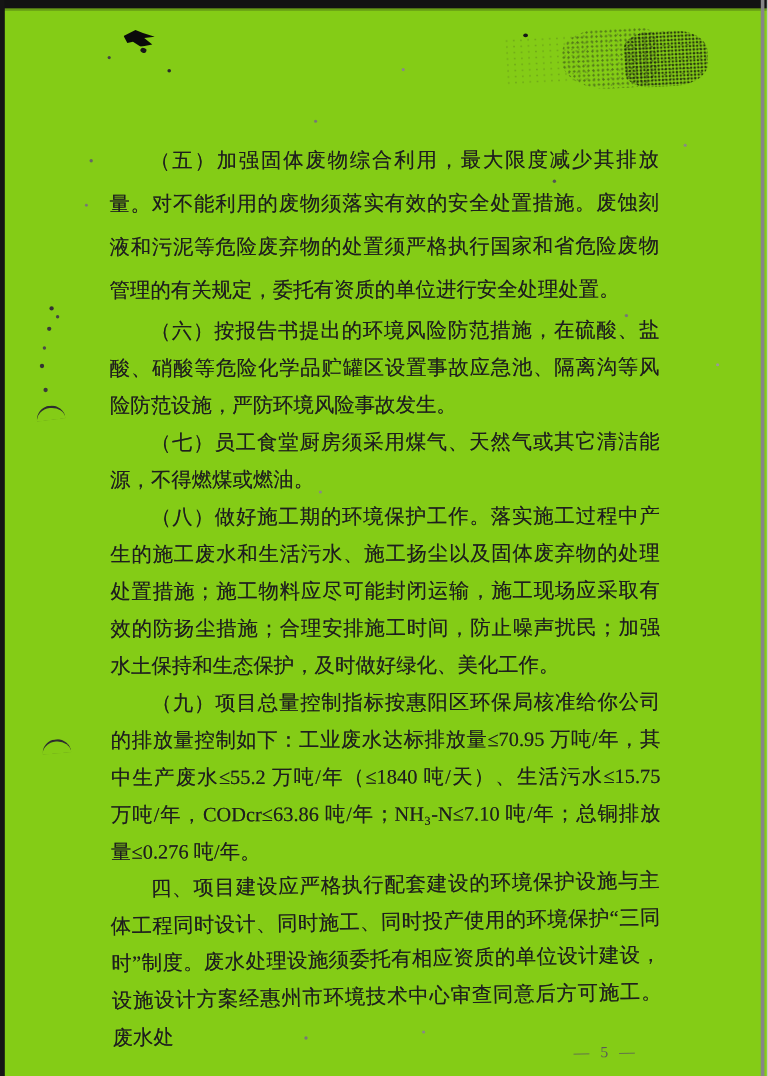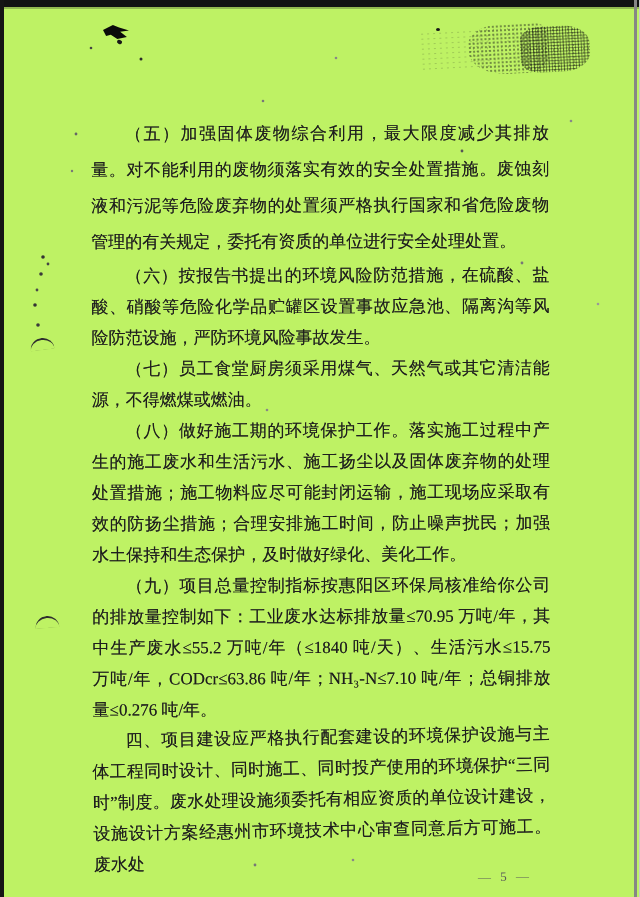--- a/index.html
+++ b/index.html
@@ -4,21 +4,21 @@
 <style>
   html, body {
     margin: 0;
     padding: 0;
     background: #e8e8e8;
   }
   .scan-page {
     position: relative;
     width: 640px;
     height: 897px;
-    background: #bef264;
+    background: #84cc16;
     overflow: hidden;
     font-family: "Liberation Serif", "DejaVu Serif", serif;
   }
   
   .edge-top {
     position: absolute; top: 0; left: 0; width: 640px; height: 7px;
     background: #121212;
   }
   .edge-top::after {
     content: ""; position: absolute; top: 7px; left: 0; width: 640px; height: 2px;

